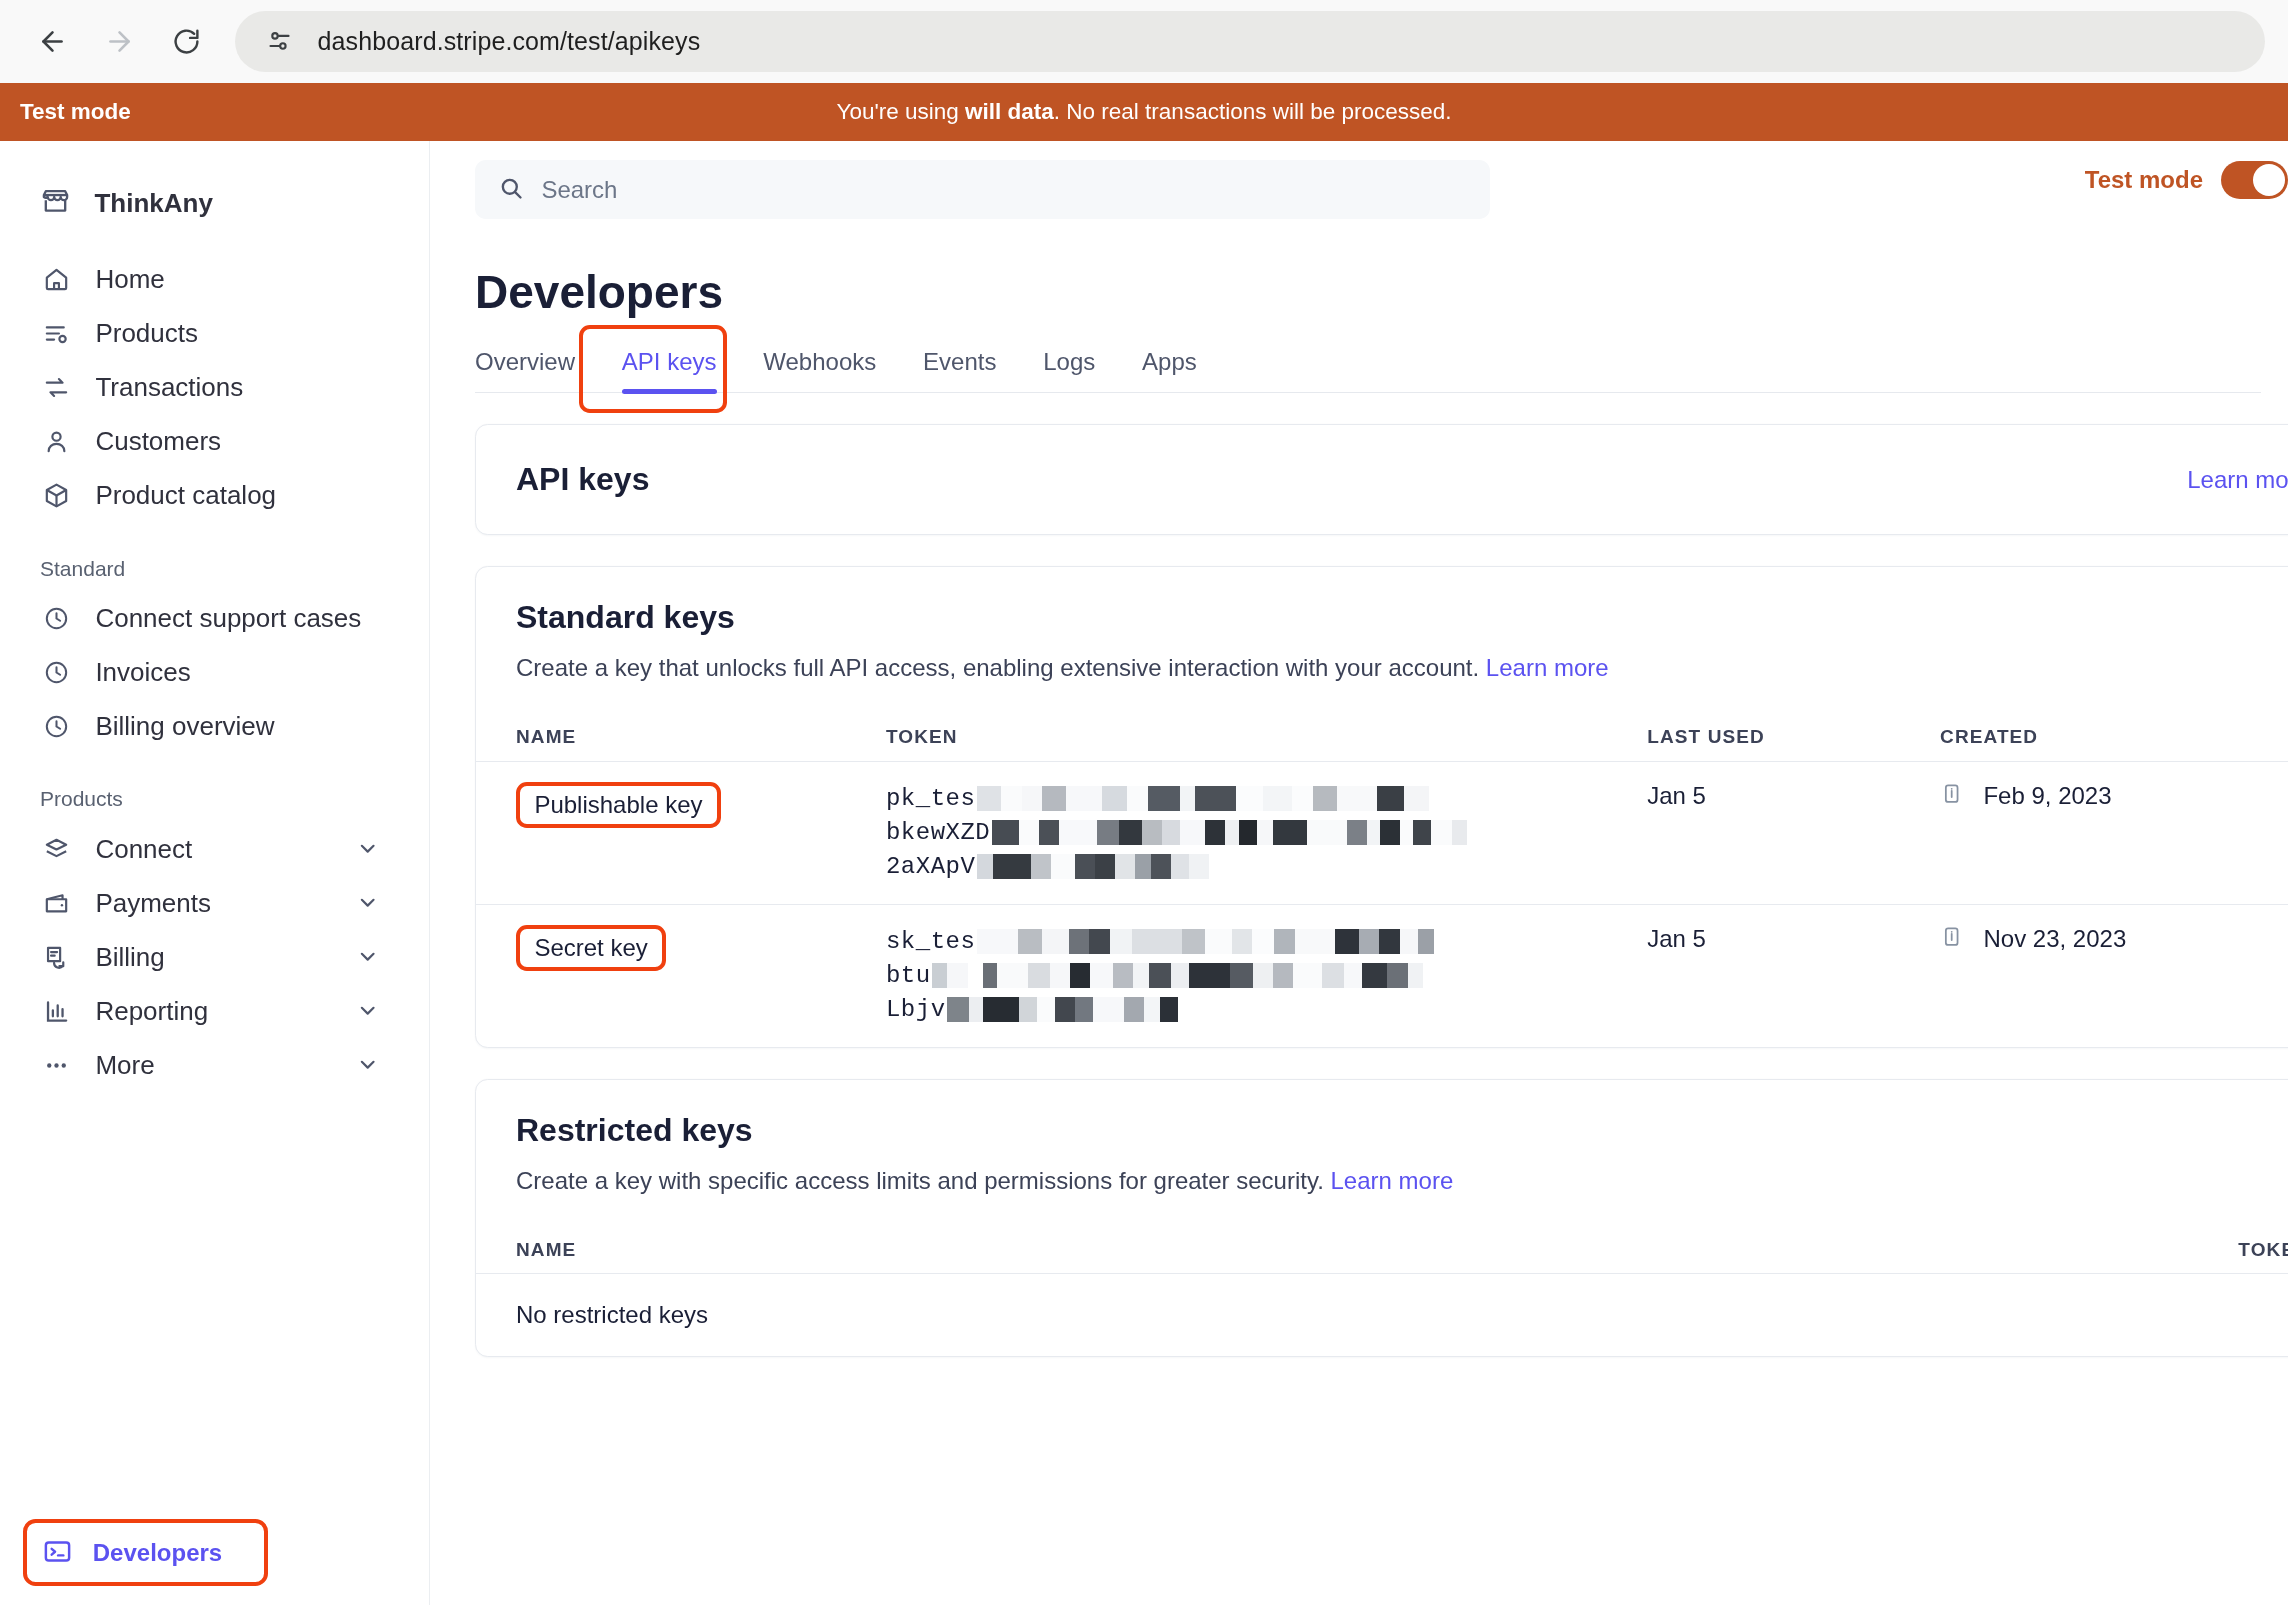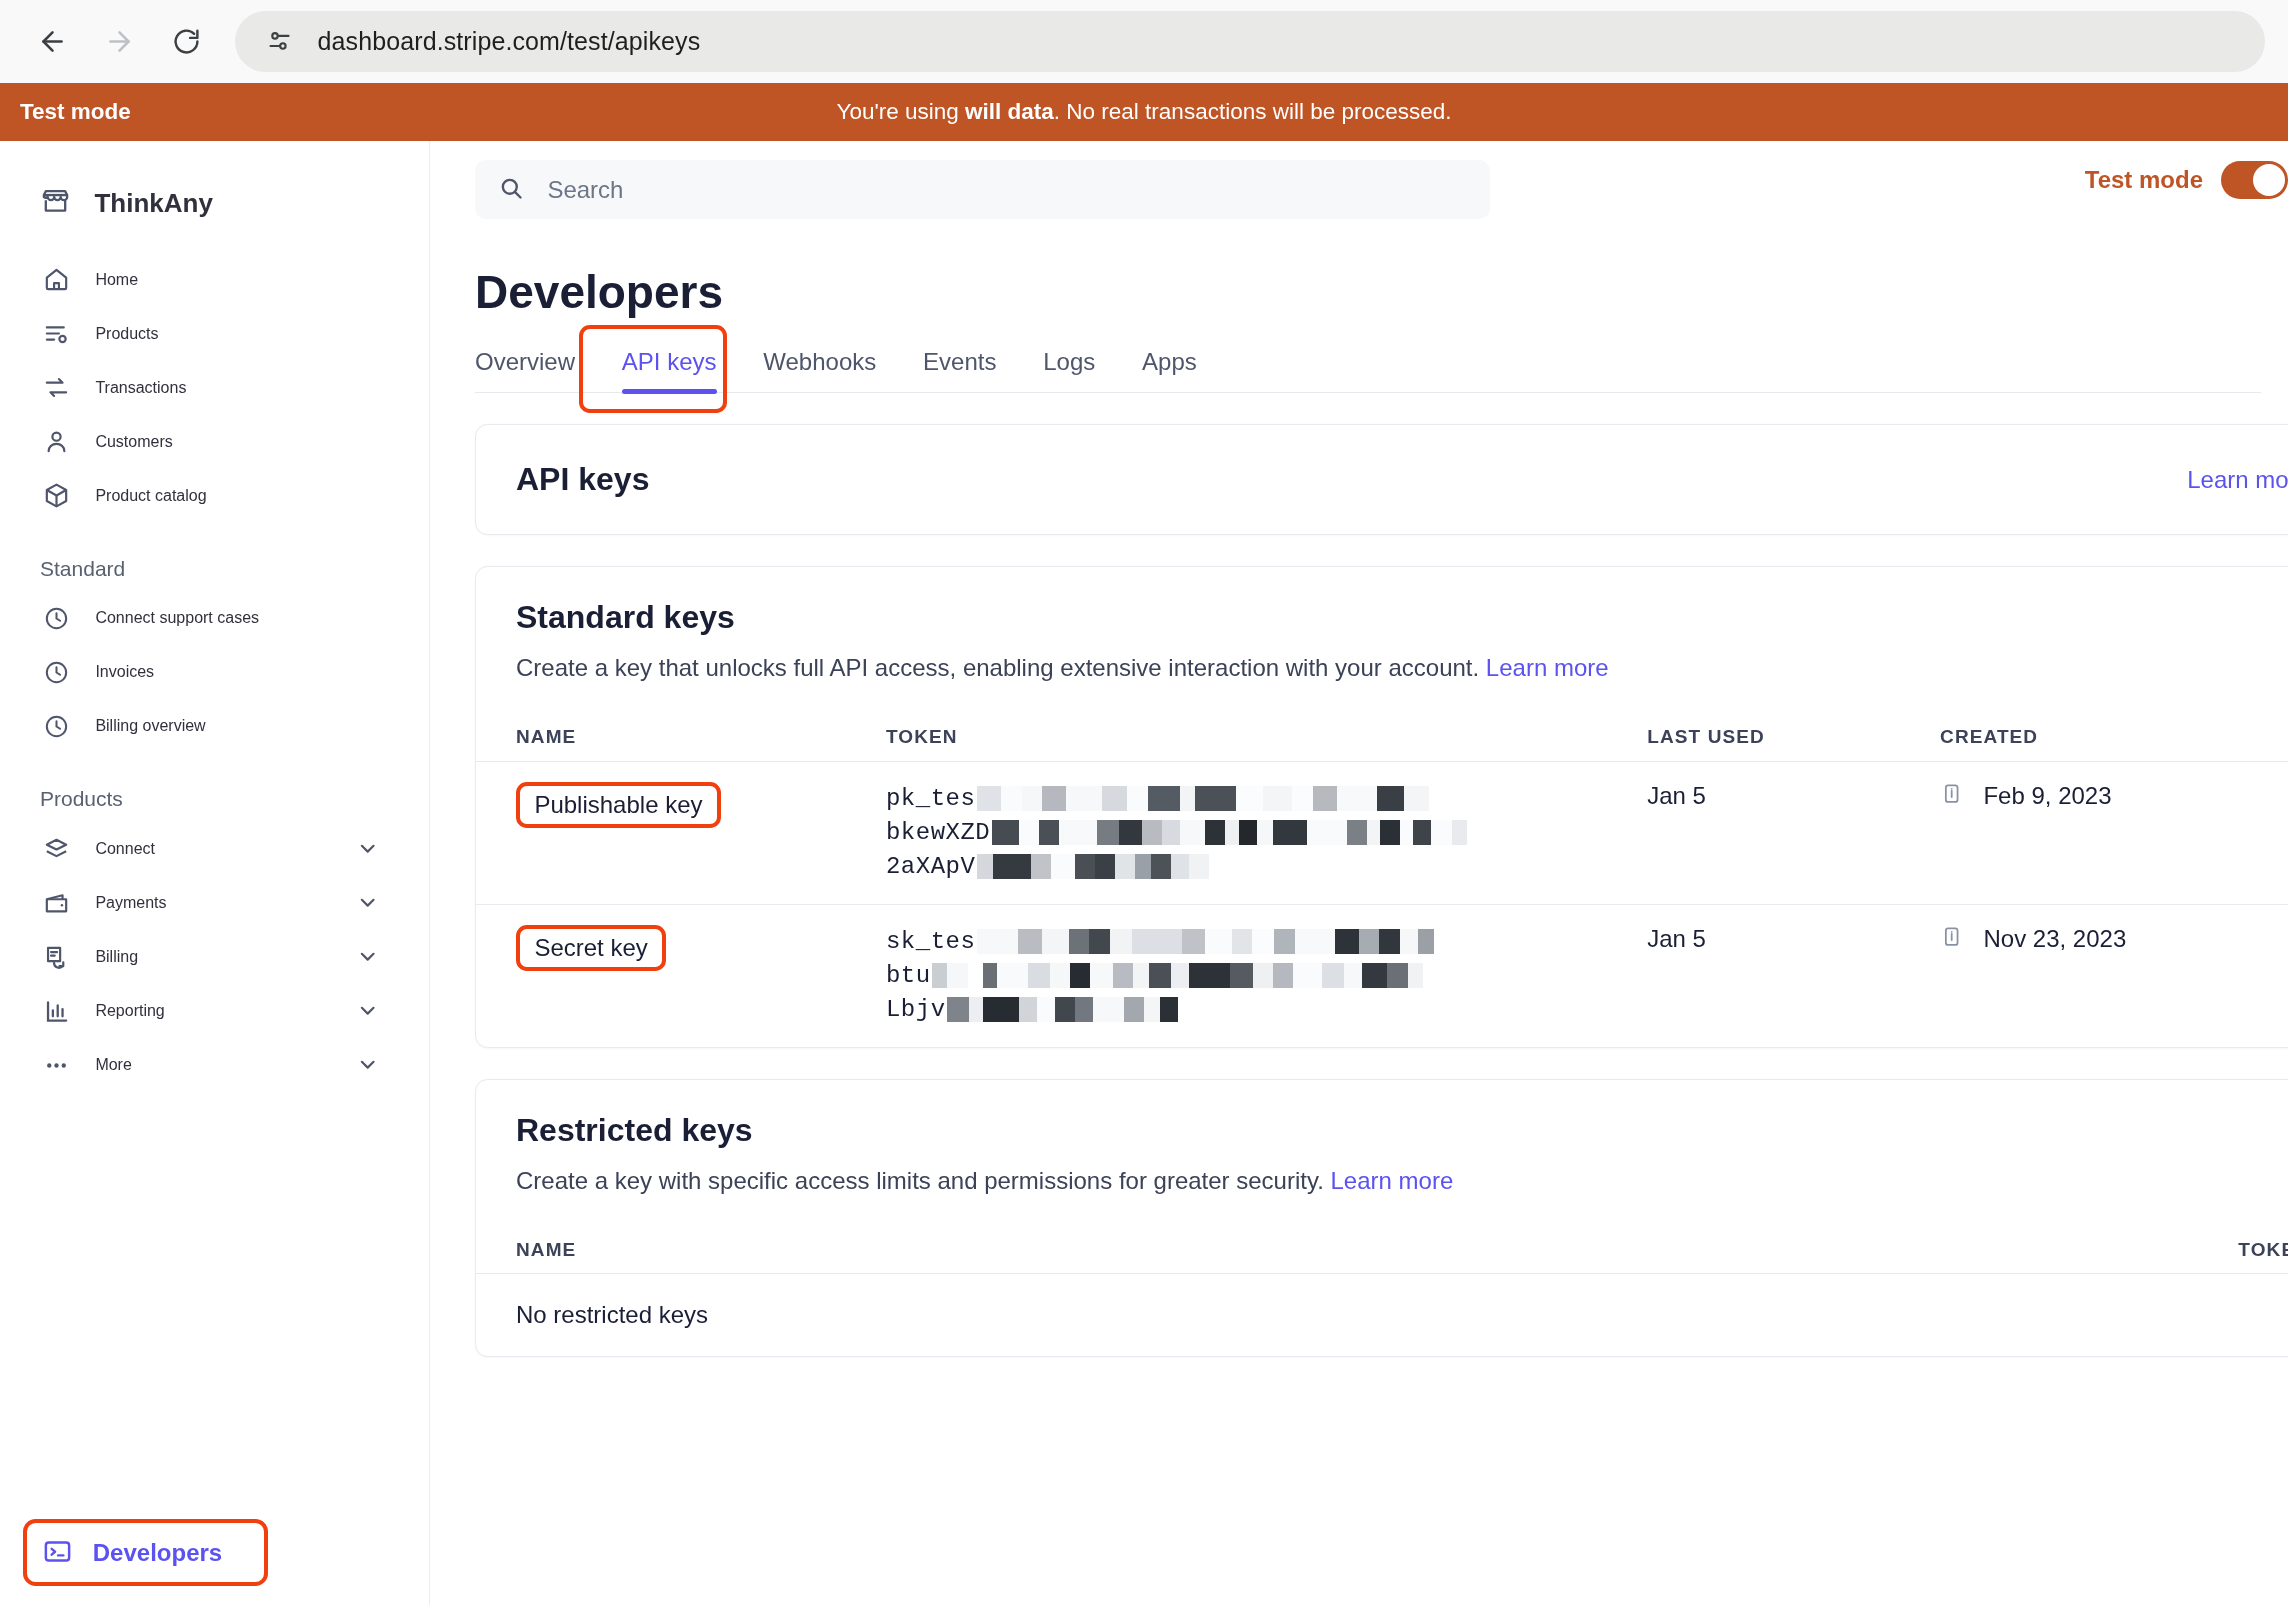--- a/index.html
+++ b/index.html
@@ -95,21 +95,21 @@
   }
   .brand-name { font-size: 26px; font-weight: 700; color: #30313d; }
 
   .nav-group { margin-top: 21.6px; }
   .nav-item {
     display: flex; align-items: center;
     gap: 23.4px;
     height: 54px;
     padding-left: 40px;
     color: #30313d;
-    font-size: 16px;
+    font-size: 26px;
     position: relative;
   }
   .nav-item .icon { width: 32px; height: 32px; flex: 0 0 32px; display: flex; align-items: center; justify-content: center; }
   .nav-item .chev { position: absolute; right: 50px; display: flex; }
   .nav-section-label {
     font-size: 21px; color: #596171;
     padding-left: 40px;
     margin: 34px 0 10.8px 0;
   }
   .sidebar-bottom {
@@ -140,21 +140,21 @@
   .topbar {
     height: 97px;
     display: flex; align-items: center;
     padding: 0 0 0 45px;
   }
   .search-box {
     width: 1015px; height: 59px;
     background: #f6f8fa;
     border-radius: 10.8px;
     display: flex; align-items: center;
-    gap: 22px;
+    gap: 16px;
     padding: 0 23.4px;
   }
   .search-ph { color: #6c7688; font-size: 24px; }
   .topbar-right {
     position: absolute; right: 0px; top: 20px;
     display: flex; align-items: center; gap: 18px;
     padding-right: 0px;
   }
   .testmode-text { color: #bf5424; font-size: 24px; font-weight: 700; }
   .toggle {

